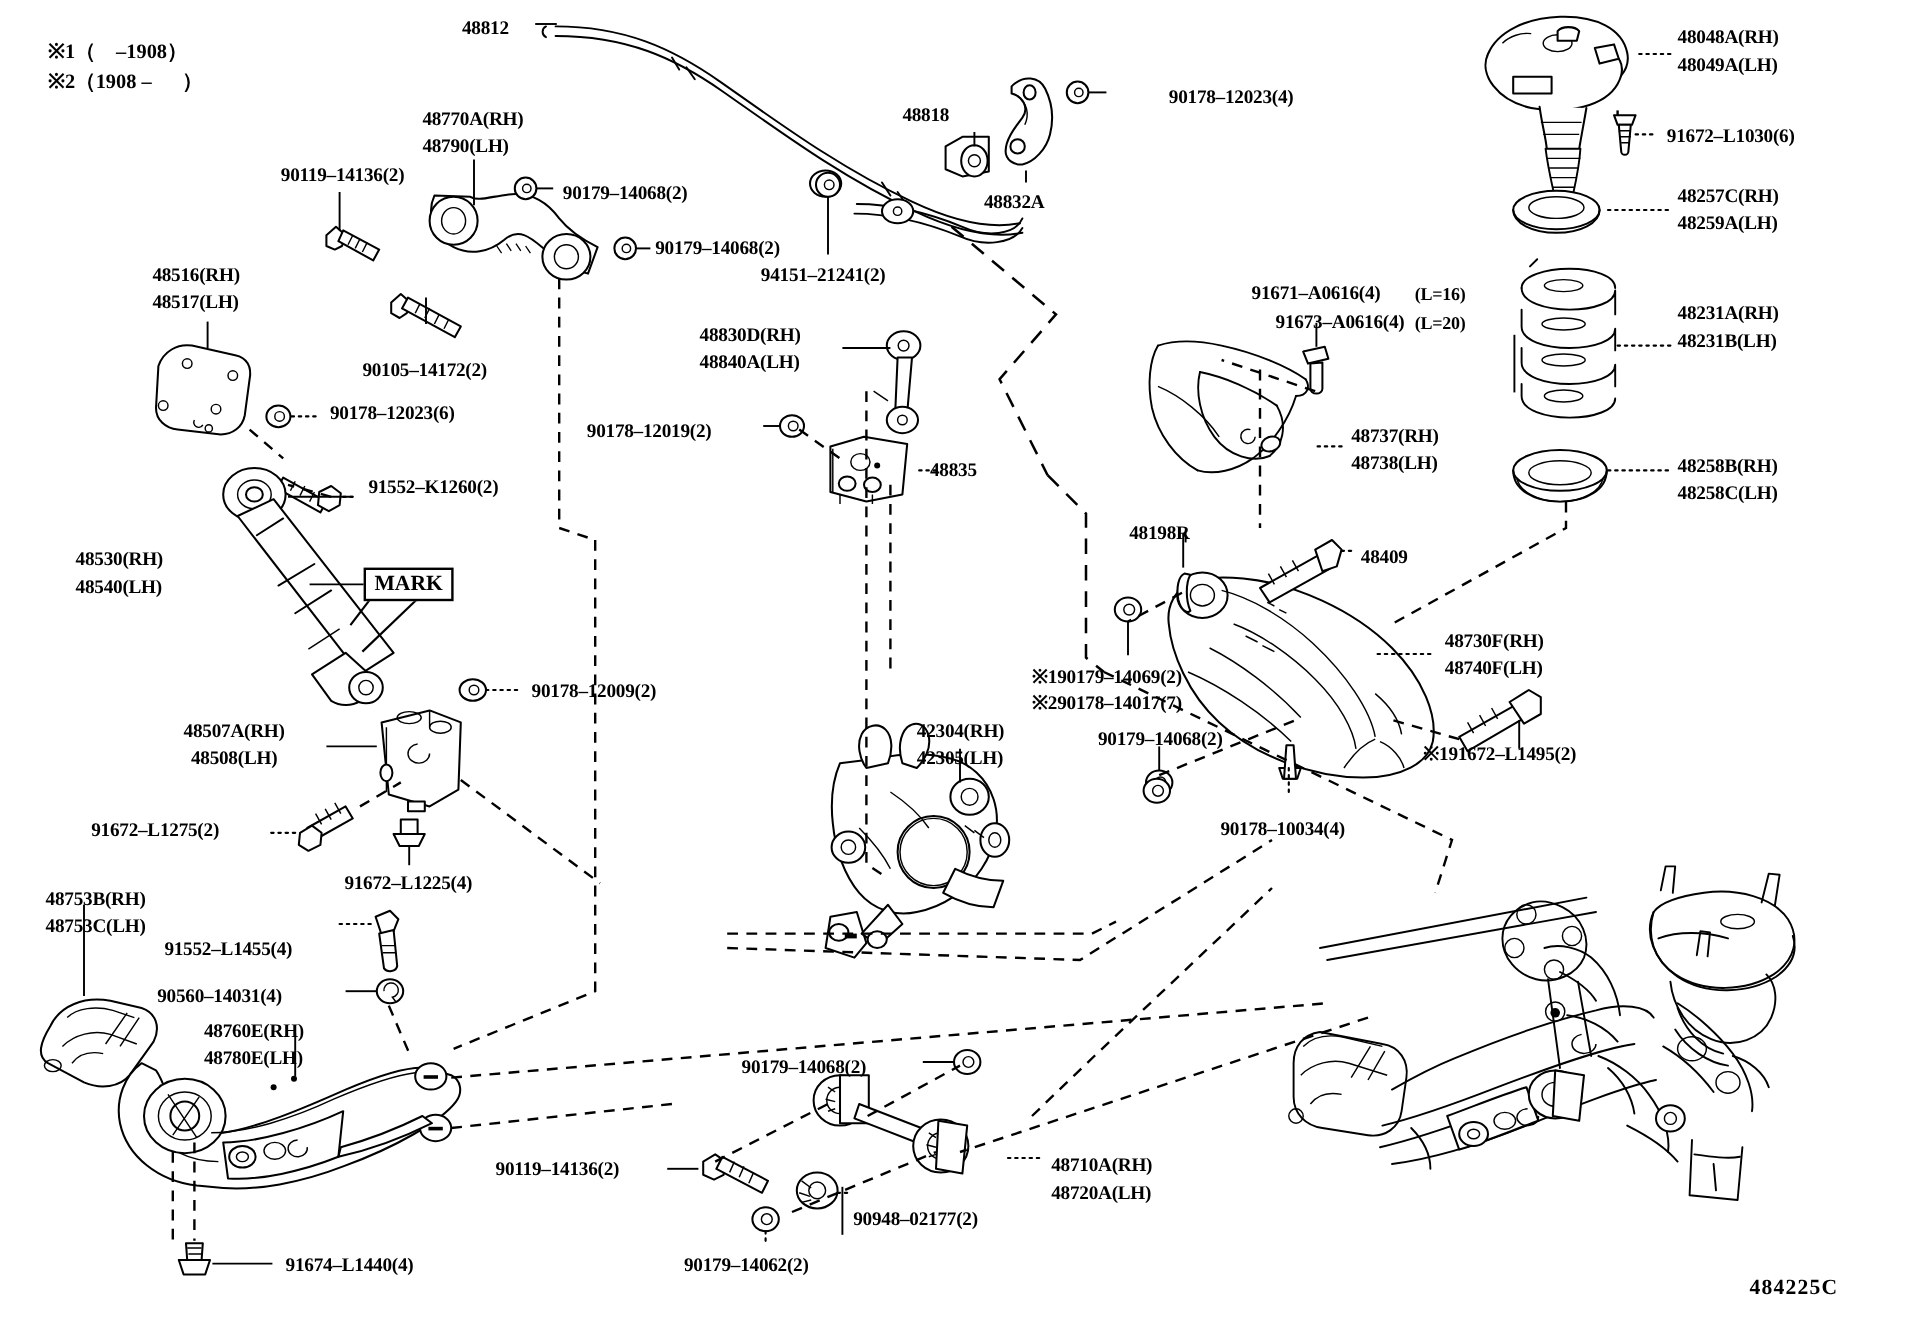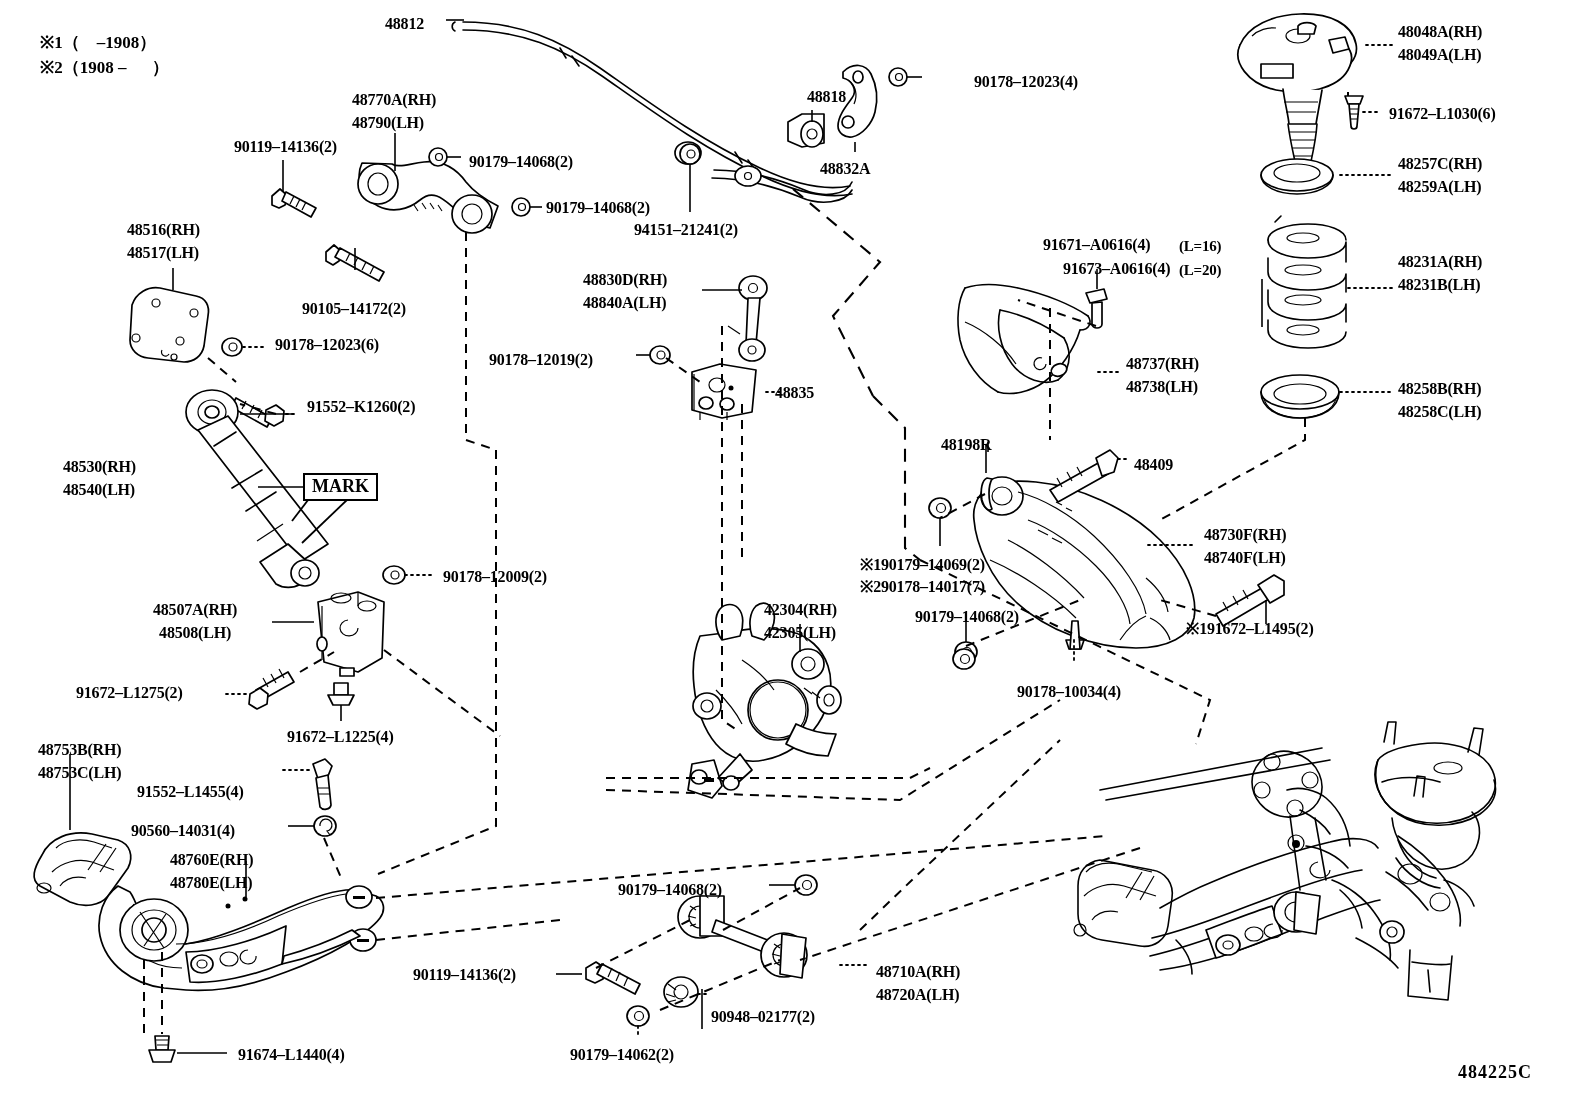--- a/index.html
+++ b/index.html
@@ -563,21 +563,21 @@
       <div class="lbl" style="left: 1398px; top: 250px;">48231A(RH)
 48231B(LH)</div>
       <div class="lbl" style="left: 1398px; top: 377px;">48258B(RH)
 48258C(LH)</div>
       <div class="lbl" style="left: 352px; top: 88px;">48770A(RH)
 48790(LH)</div>
       <div class="lbl" style="left: 234px; top: 135px;">90119–14136(2)</div>
       <div class="lbl" style="left: 469px; top: 150px;">90179–14068(2)</div>
       <div class="lbl" style="left: 546px; top: 196px;">90179–14068(2)</div>
       <div class="lbl" style="left: 634px; top: 218px;">94151–21241(2)</div>
-      <div class="lbl" style="left: 807px; top: 85px;">48818</div>
+      <div class="lbl" style="left: 752px; top: 85px;">48818</div>
       <div class="lbl" style="left: 930px; top: 70px; margin-left: 44px;">90178–12023(4)</div>
       <div class="lbl" style="left: 820px; top: 157px;">48832A</div>
       <div class="lbl" style="left: 302px; top: 297px;">90105–14172(2)</div>
       <div class="lbl" style="left: 127px; top: 218px;">48516(RH)
 48517(LH)</div>
       <div class="lbl" style="left: 275px; top: 333px;">90178–12023(6)</div>
       <div class="lbl" style="left: 307px; top: 395px;">91552–K1260(2)</div>
       <div class="lbl" style="left: 63px; top: 455px;">48530(RH)
 48540(LH)</div>
       <div class="lbl" style="left: 583px; top: 268px;">48830D(RH)

